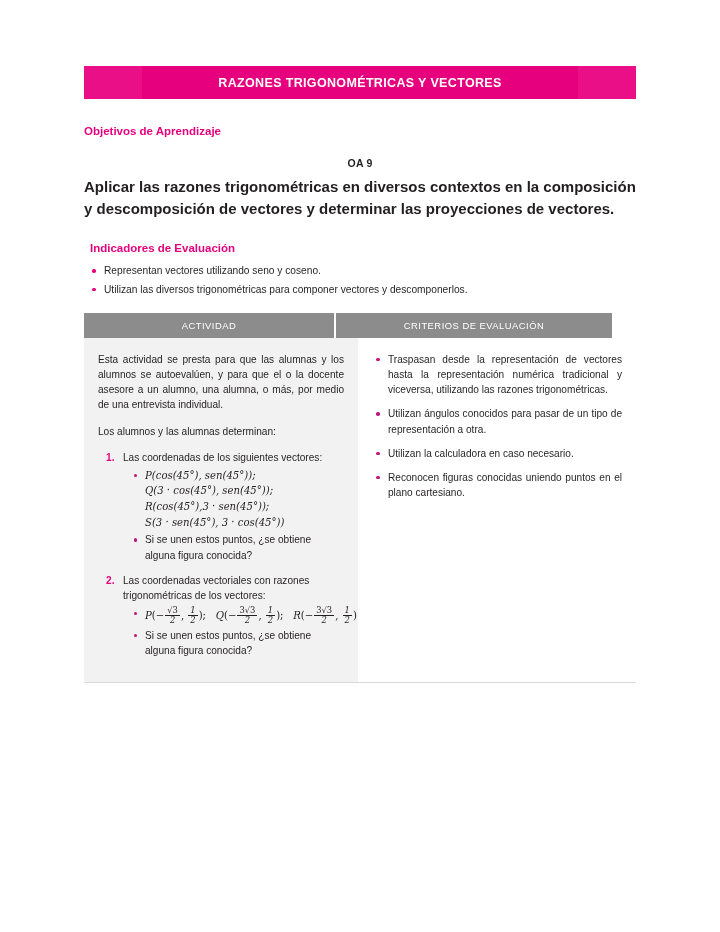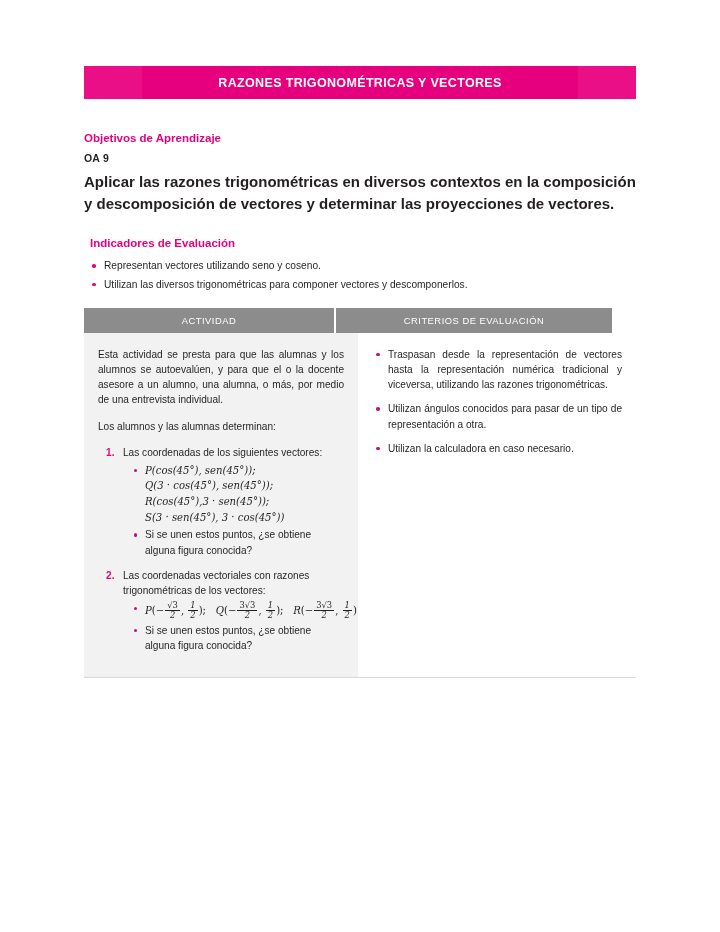--- a/index.html
+++ b/index.html
@@ -50,29 +50,30 @@
     font-size: 12.5px;
     font-weight: bold;
     letter-spacing: .35px;
   }
 
   
   .sec-head {
     color: #e6007e;
     font-weight: bold;
     font-size: 11.5px;
-    margin-top: 33px;
+    margin-top: 26px;
   }
   .sec-head.indent { padding-left: 6px; margin-top: 22px; }
 
   .oa-code {
     font-weight: bold;
     font-size: 10.5px;
-    margin-top: 8px;
+    margin-top: 20px;
     letter-spacing: .2px;
+    text-align: center;
   }
   .oa-text {
     font-weight: bold;
     font-size: 15px;
     line-height: 1.48;
     margin-top: 7px;
   }
 
   
   ul.plain {
@@ -298,19 +299,20 @@
           </li>
 
         </ol>
       </div>
 
       <div class="td right">
         <ul class="crit">
           <li>Traspasan desde la representación de vectores hasta la representación numérica tradicional y viceversa, utilizando las razones trigonométricas.</li>
           <li>Utilizan ángulos conocidos para pasar de un tipo de representación a otra.</li>
           <li>Utilizan la calculadora en caso necesario.</li>
+          <li>Reconocen figuras conocidas uniendo puntos en el plano cartesiano.</li>
         </ul>
       </div>
 
     </div>
   </div>
 
 </div>
 
 </body></html>

